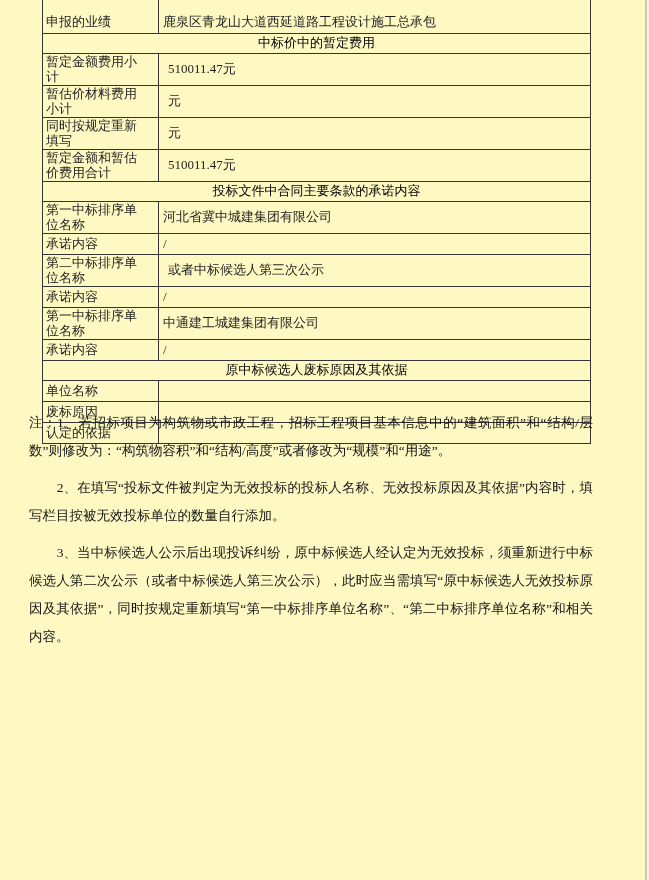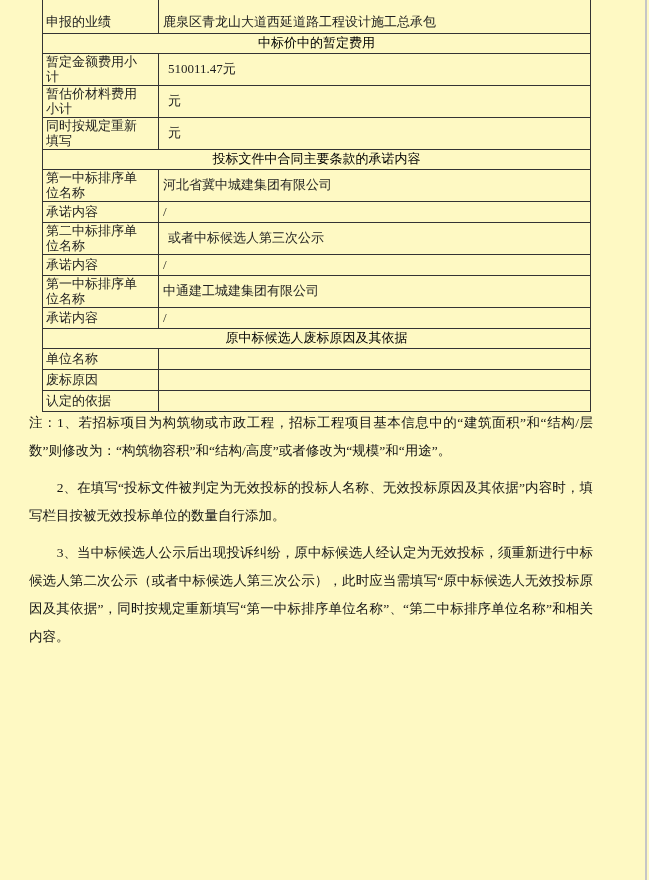--- a/index.html
+++ b/index.html
@@ -88,20 +88,24 @@
           <td class="val pad">510011.47元</td>
         </tr>
         <tr class="r-2l">
           <td class="lbl">暂估价材料费用小计</td>
           <td class="val pad">元</td>
         </tr>
         <tr class="r-2l">
           <td class="lbl">同时按规定重新填写</td>
           <td class="val pad">元</td>
         </tr>
+        <tr class="r-2l">
+          <td class="lbl">暂定金额和暂估价费用合计</td>
+          <td class="val pad">510011.47元</td>
+        </tr>
         <tr class="r-head">
           <th class="section" colspan="2">投标文件中合同主要条款的承诺内容</th>
         </tr>
         <tr class="r-2l">
           <td class="lbl">第一中标排序单位名称</td>
           <td class="val">河北省冀中城建集团有限公司</td>
         </tr>
         <tr class="r-1l">
           <td class="lbl">承诺内容</td>
           <td class="val">/</td>

